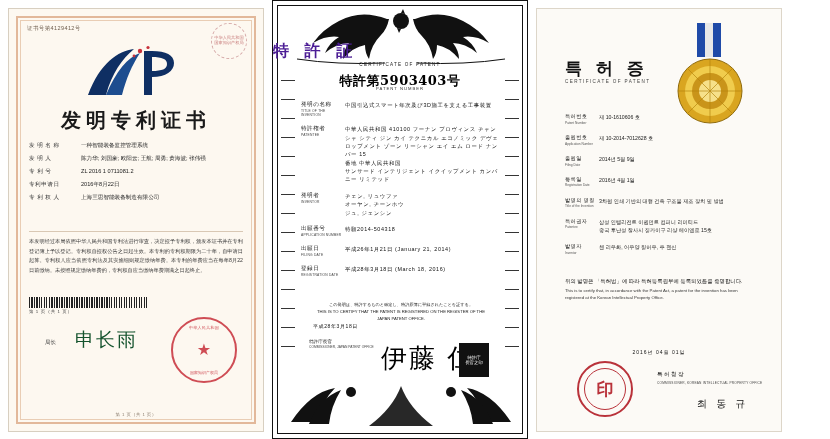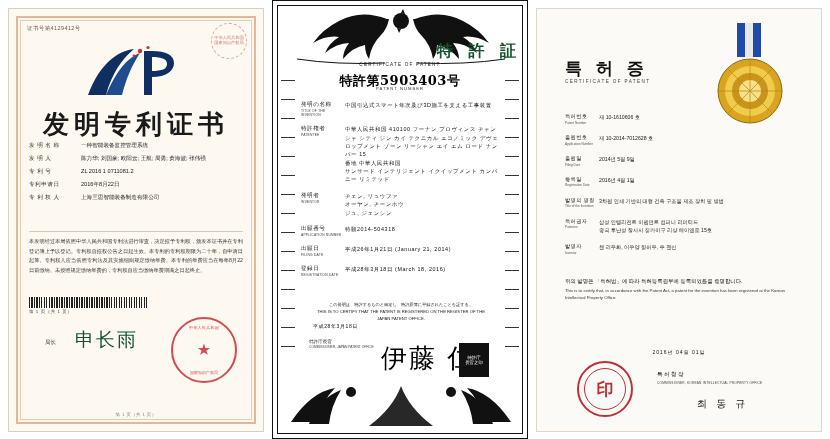--- a/index.html
+++ b/index.html
@@ -83,21 +83,21 @@
     width: 108px;
     height: 54px;
   }
   .cn-title {
     position: absolute;
     left: 0;
     right: 0;
     top: 98px;
     text-align: center;
     font-family: "DejaVu Serif", serif;
-    font-size: 26px;
+    font-size: 20px;
     letter-spacing: 5px;
     color: #1a1a1a;
     font-weight: bold;
   }
   .cn-fields {
     position: absolute;
     left: 20px;
     top: 132px;
     right: 20px;
     font-size: 5.6px;
@@ -266,25 +266,25 @@
     width: 14px;
     background:
       repeating-linear-gradient(180deg, transparent 0 9px, #111 9px 10px, transparent 10px 19px);
     opacity: .85;
   }
   .jp-title {
     position: absolute;
     left: 0;
     right: 6px;
     top: 40px;
-    text-align: right;
+    text-align: left;
     font-family: "DejaVu Serif", serif;
     font-size: 16px;
     letter-spacing: 5px;
-    color: #14532d;
+    color: #4c1d95;
     font-weight: bold;
   }
   .jp-subtitle {
     position: absolute;
     left: 0;
     right: 0;
     top: 61px;
     text-align: center;
     font-size: 4.6px;
     letter-spacing: 1.2px;
@@ -401,21 +401,21 @@
     justify-content: center;
     line-height: 1.2;
     text-align: center;
   }
 
   
   .cert-kr {
     position: absolute;
     left: 536px;
     top: 8px;
-    width: 286px;
+    width: 246px;
     height: 424px;
     background: #fcfaf6;
     border: 1px solid #ddd6c9;
     box-sizing: border-box;
     overflow: hidden;
   }
   .kr-title {
     position: absolute;
     left: 28px;
     top: 48px;

